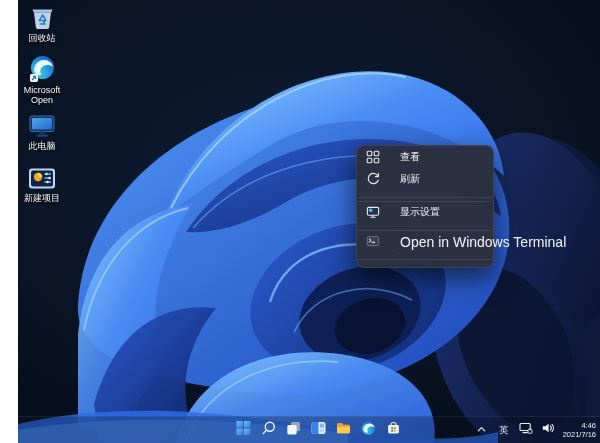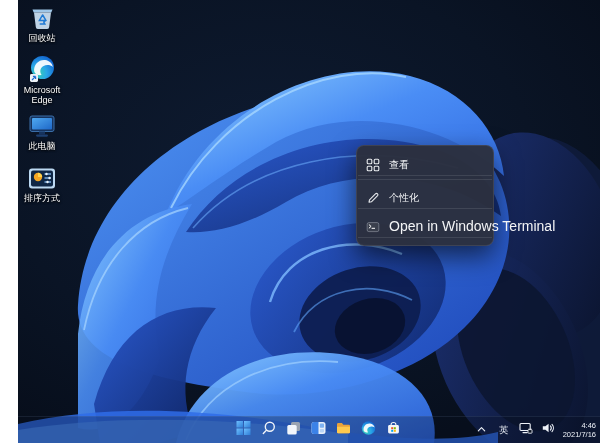--- a/index.html
+++ b/index.html
@@ -19,21 +19,21 @@
   .desktop-icon .lbl{margin-top:2px;max-width:46px;text-align:center;font-size:9px;line-height:10px;color:#fff;
     text-shadow:0 1px 2px rgba(0,0,0,.95),0 0 3px rgba(0,0,0,.8);word-break:break-word;}
   
   .context-menu{
     position:absolute;left:338px;top:145px;width:138px;box-sizing:border-box;
     background:rgba(43,47,62,.97);
     border:1px solid rgba(255,255,255,.09);border-radius:8px;
     box-shadow:0 10px 26px rgba(0,0,0,.6);
     padding:4px 0;z-index:5;
   }
-  .menu-item{height:22px;display:flex;align-items:flex-end;gap:9px;padding:0 9px;color:#f3f4f6;font-size:10px;white-space:nowrap;cursor:default;border-radius:4px;}
+  .menu-item{height:22px;display:flex;align-items:flex-start;gap:20px;padding:0 9px;color:#f3f4f6;font-size:10px;white-space:nowrap;cursor:default;border-radius:4px;}
   .menu-item .mi{width:14px;height:14px;flex:0 0 auto;display:flex;align-items:center;justify-content:center;}
   .menu-item.latin{font-size:14px;}
   .menu-sep{height:1px;background:rgba(255,255,255,.10);margin:3px 1px;}
   
   .taskbar{
     position:absolute;left:0;right:0;bottom:0;height:26px;z-index:4;
     background:rgba(8,14,28,.28);
     border-top:1px solid rgba(170,195,240,.10);
   }
   .tb-center{position:absolute;left:50%;top:0;transform:translateX(-50%);height:26px;display:flex;align-items:center;}
@@ -129,21 +129,21 @@
               <stop offset="40%" stop-color="#2aa7e8"></stop>
               <stop offset="100%" stop-color="#0b50c8"></stop>
             </radialGradient>
           </defs>
           <circle cx="13.5" cy="12.5" r="11.5" fill="url(#edged)"></circle>
           <path d="M5.2 16.6 C4.2 9.4 10 4.4 16 5 C20.8 5.6 23.4 8.8 23.8 11.9 C21.4 9.9 17.5 9.5 14.6 11 C11 12.9 10.4 16.7 12.6 20.1 C9.4 20.4 6.2 19.8 5.2 16.6 Z" fill="#ffffff" opacity="0.92"></path>
           <rect x="1" y="19" width="8" height="8" rx="1.4" fill="#eef3f8"></rect>
           <path d="M3 25 L6.6 21.4 M6.6 21.4 H3.9 M6.6 21.4 V24" stroke="#1f6fd4" stroke-width="1.2" fill="none"></path>
         </svg>
       </span>
-      <span class="lbl">Microsoft Edge</span>
+      <span class="lbl">Microsoft Open</span>
     </div>
 
     <div class="desktop-icon">
       <span class="ico">
         <svg width="28" height="26" viewBox="0 0 28 26">
           <defs>
             <linearGradient id="pcScr" x1="0" y1="0" x2="1" y2="1">
               <stop offset="0%" stop-color="#4fa8f0"></stop>
               <stop offset="100%" stop-color="#1e68c8"></stop>
             </linearGradient>
@@ -165,54 +165,65 @@
           <circle cx="10" cy="10" r="4.2" fill="#f5a623"></circle>
           <path d="M10 5.8 a4.2 4.2 0 0 1 4.2 4.2 L10 10 Z" fill="#ffd24d"></path>
           <line x1="16.5" y1="7" x2="23" y2="7" stroke="#7fb3e8" stroke-width="1.4"></line>
           <line x1="16.5" y1="11" x2="23" y2="11" stroke="#7fb3e8" stroke-width="1.4"></line>
           <line x1="16.5" y1="15" x2="23" y2="15" stroke="#7fb3e8" stroke-width="1.4"></line>
           <circle cx="18.5" cy="7" r="1.2" fill="#e8f2fb"></circle>
           <circle cx="21.5" cy="11" r="1.2" fill="#e8f2fb"></circle>
           <circle cx="19.5" cy="15" r="1.2" fill="#e8f2fb"></circle>
         </svg>
       </span>
-      <span class="lbl">排序方式</span>
+      <span class="lbl">新建项目</span>
     </div>
   </div>
 
   <div class="context-menu">
 
     <div class="menu-item">
       <span class="mi">
         <svg width="14" height="14" viewBox="0 0 14 14">
           <rect x="1.2" y="1.2" width="4.6" height="4.6" rx="1" fill="none" stroke="#e8eaed" stroke-width="1.1"></rect>
           <rect x="8.2" y="1.2" width="4.6" height="4.6" rx="1" fill="none" stroke="#e8eaed" stroke-width="1.1"></rect>
           <rect x="1.2" y="8.2" width="4.6" height="4.6" rx="1" fill="none" stroke="#e8eaed" stroke-width="1.1"></rect>
           <rect x="8.2" y="8.2" width="4.6" height="4.6" rx="1" fill="none" stroke="#e8eaed" stroke-width="1.1"></rect>
         </svg>
       </span>
       <span>查看</span>
     </div>
 
 
-
-    <div class="menu-sep"></div>
-
-
-    <div class="menu-sep"></div>
-
-
     <div class="menu-item">
       <span class="mi">
         <svg width="14" height="14" viewBox="0 0 14 14">
-          <path d="M3 11.2 L3.5 8.9 L9.7 2.7 a1.35 1.35 0 0 1 1.9 1.9 L5.4 10.8 Z" fill="none" stroke="#e8eaed" stroke-width="1.1" stroke-linejoin="round"></path>
-        </svg>
-      </span>
-      <span>个性化</span>
-    </div>
+          <path d="M11.9 4.2 A5.1 5.1 0 1 0 12.2 8.2" fill="none" stroke="#e8eaed" stroke-width="1.2" stroke-linecap="round"></path>
+          <path d="M12.4 1.6 V4.6 H9.4" fill="none" stroke="#e8eaed" stroke-width="1.2" stroke-linecap="round" stroke-linejoin="round"></path>
+        </svg>
+      </span>
+      <span>刷新</span>
+    </div>
+
+    <div class="menu-sep"></div>
+
+
+    <div class="menu-sep"></div>
+
+    <div class="menu-item">
+      <span class="mi">
+        <svg width="14" height="14" viewBox="0 0 14 14">
+          <rect x="1.4" y="2.4" width="11.2" height="7.8" rx="1.2" fill="none" stroke="#e8eaed" stroke-width="1.1"></rect>
+          <path d="M7 10.2 V12 M4.8 12.2 H9.2" stroke="#e8eaed" stroke-width="1.1" stroke-linecap="round"></path>
+          <circle cx="4.7" cy="5.2" r="1.8" fill="#4cc2ff"></circle>
+        </svg>
+      </span>
+      <span>显示设置</span>
+    </div>
+
 
     <div class="menu-sep"></div>
 
     <div class="menu-item latin">
       <span class="mi">
         <svg width="14" height="14" viewBox="0 0 14 14">
           <rect x="1.2" y="2.6" width="11.6" height="9" rx="1.6" fill="#3a3f4d" stroke="#878d9a" stroke-width="0.7"></rect>
           <path d="M3.2 4.8 L5.1 6.4 L3.2 8" fill="none" stroke="#ffffff" stroke-width="1" stroke-linecap="round" stroke-linejoin="round"></path>
           <line x1="6" y1="8.3" x2="8.6" y2="8.3" stroke="#ffffff" stroke-width="1" stroke-linecap="round"></line>
         </svg>

